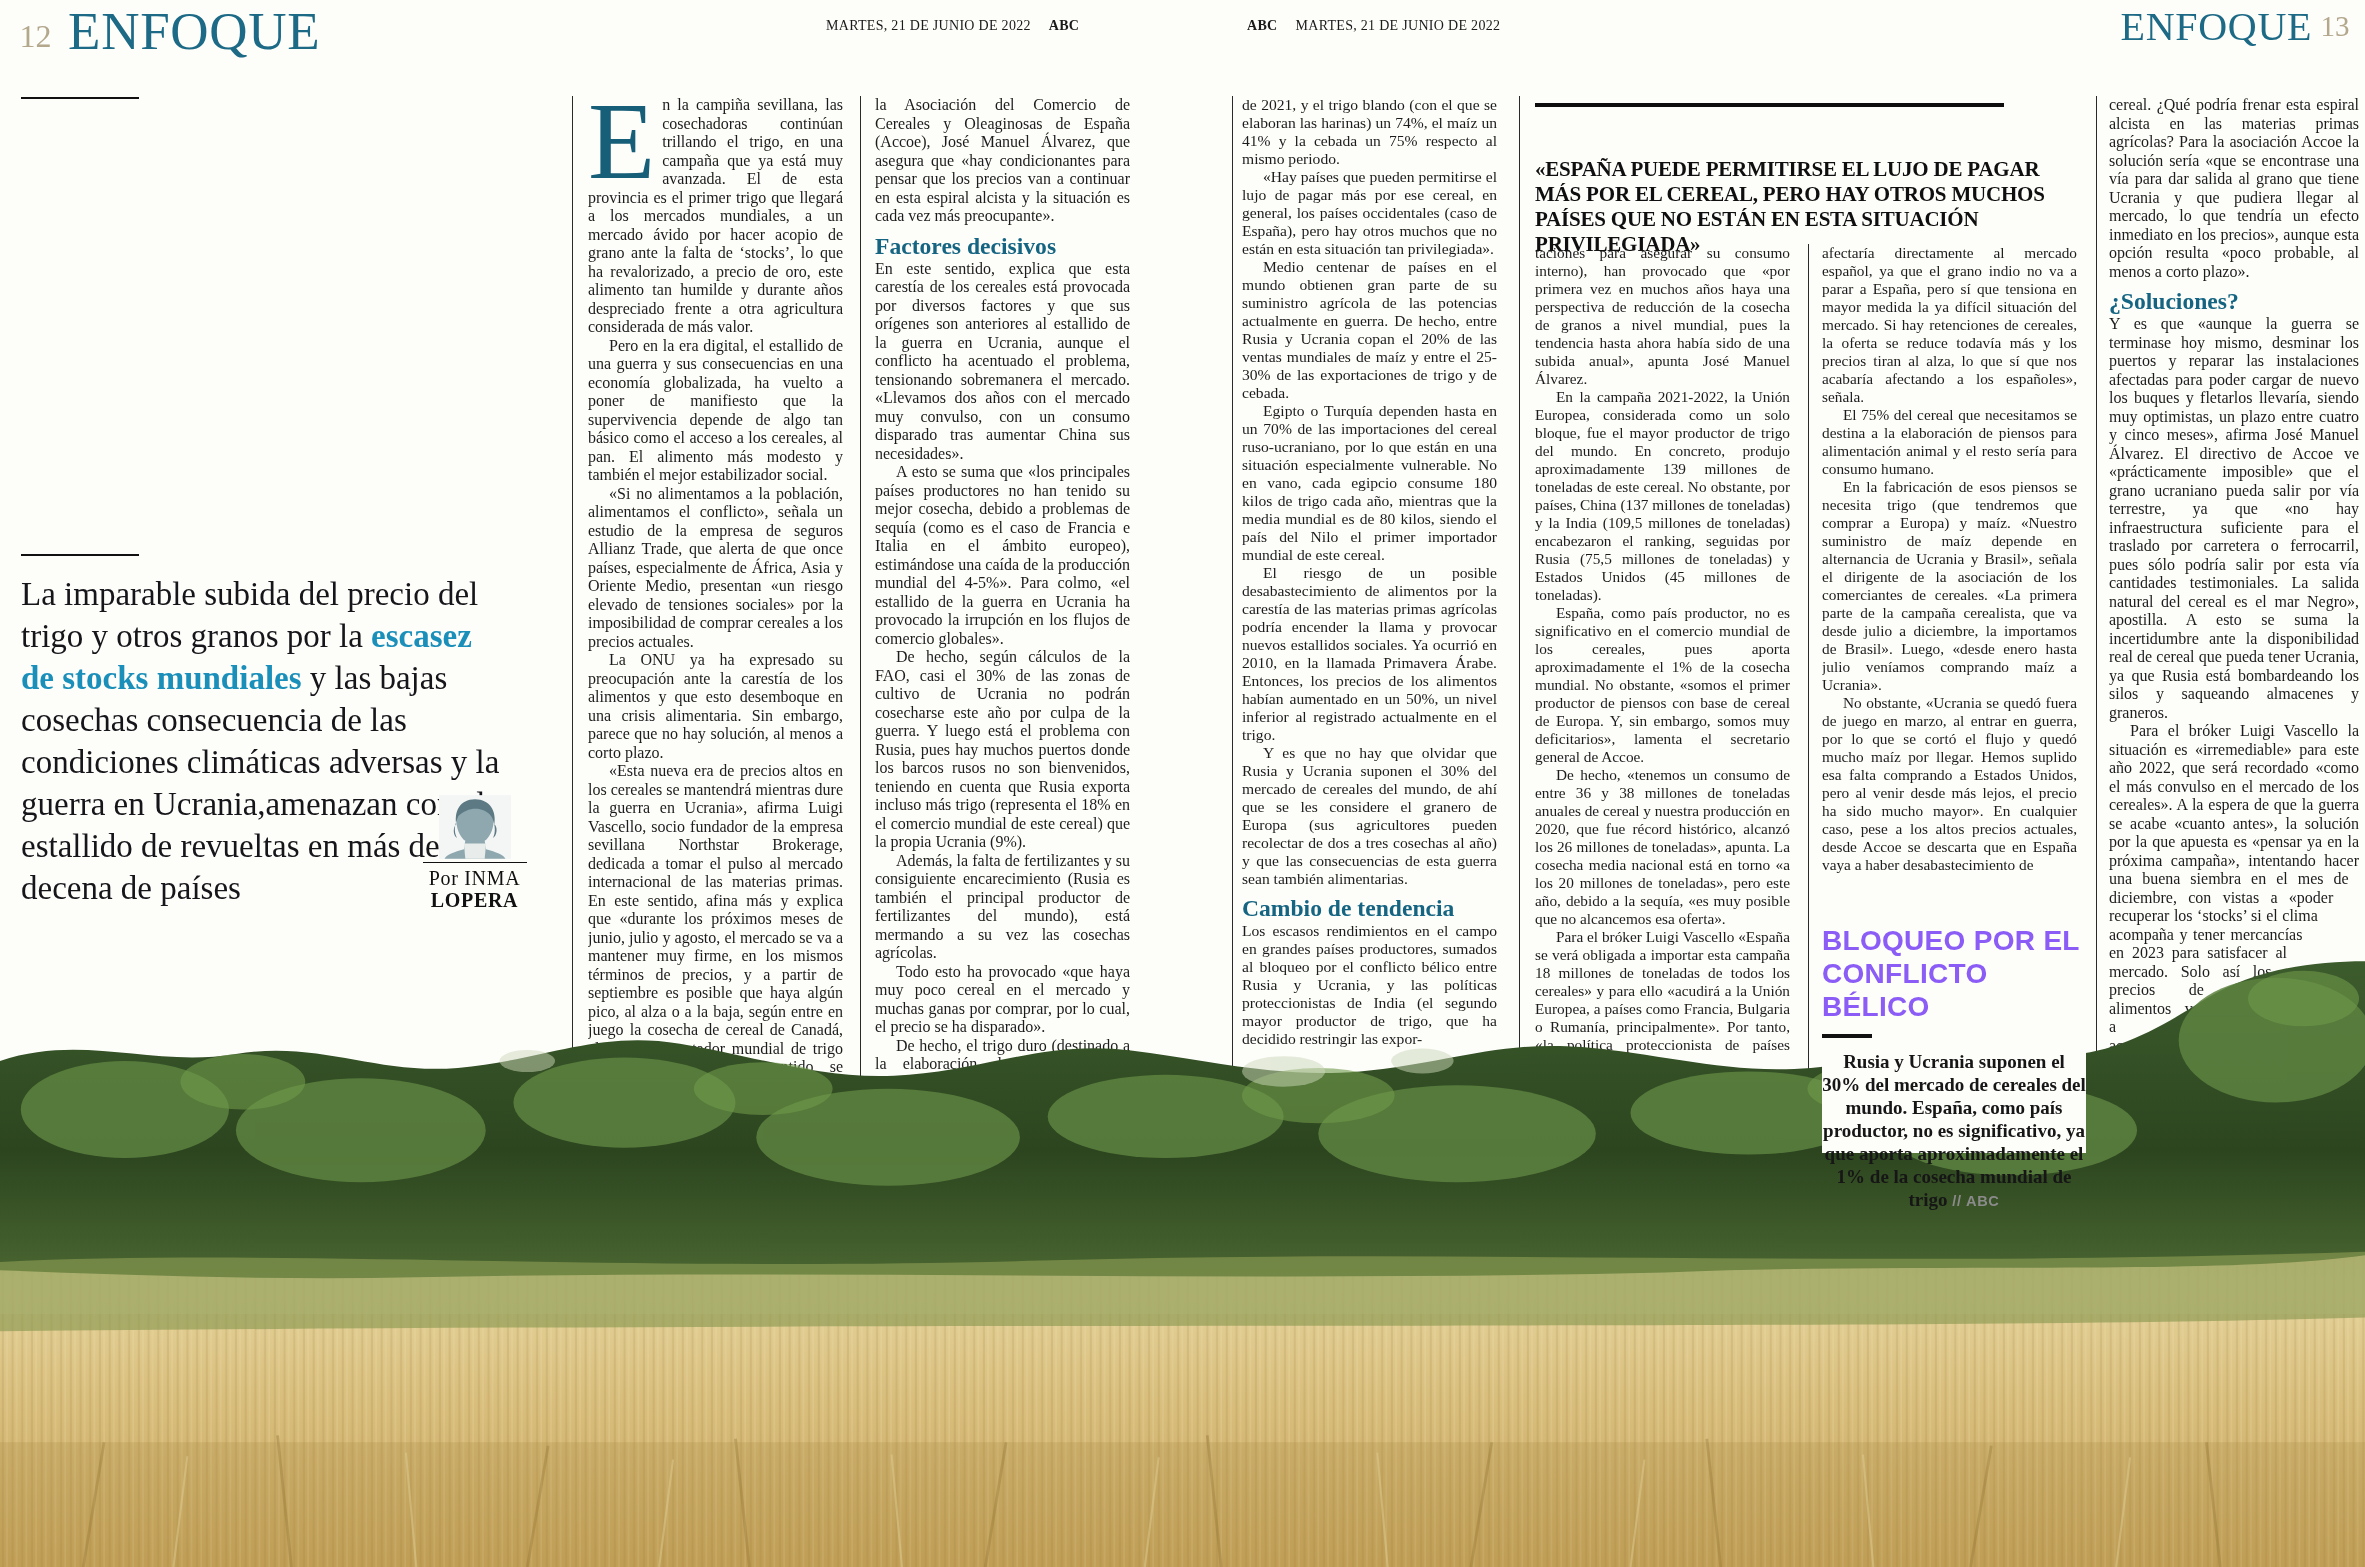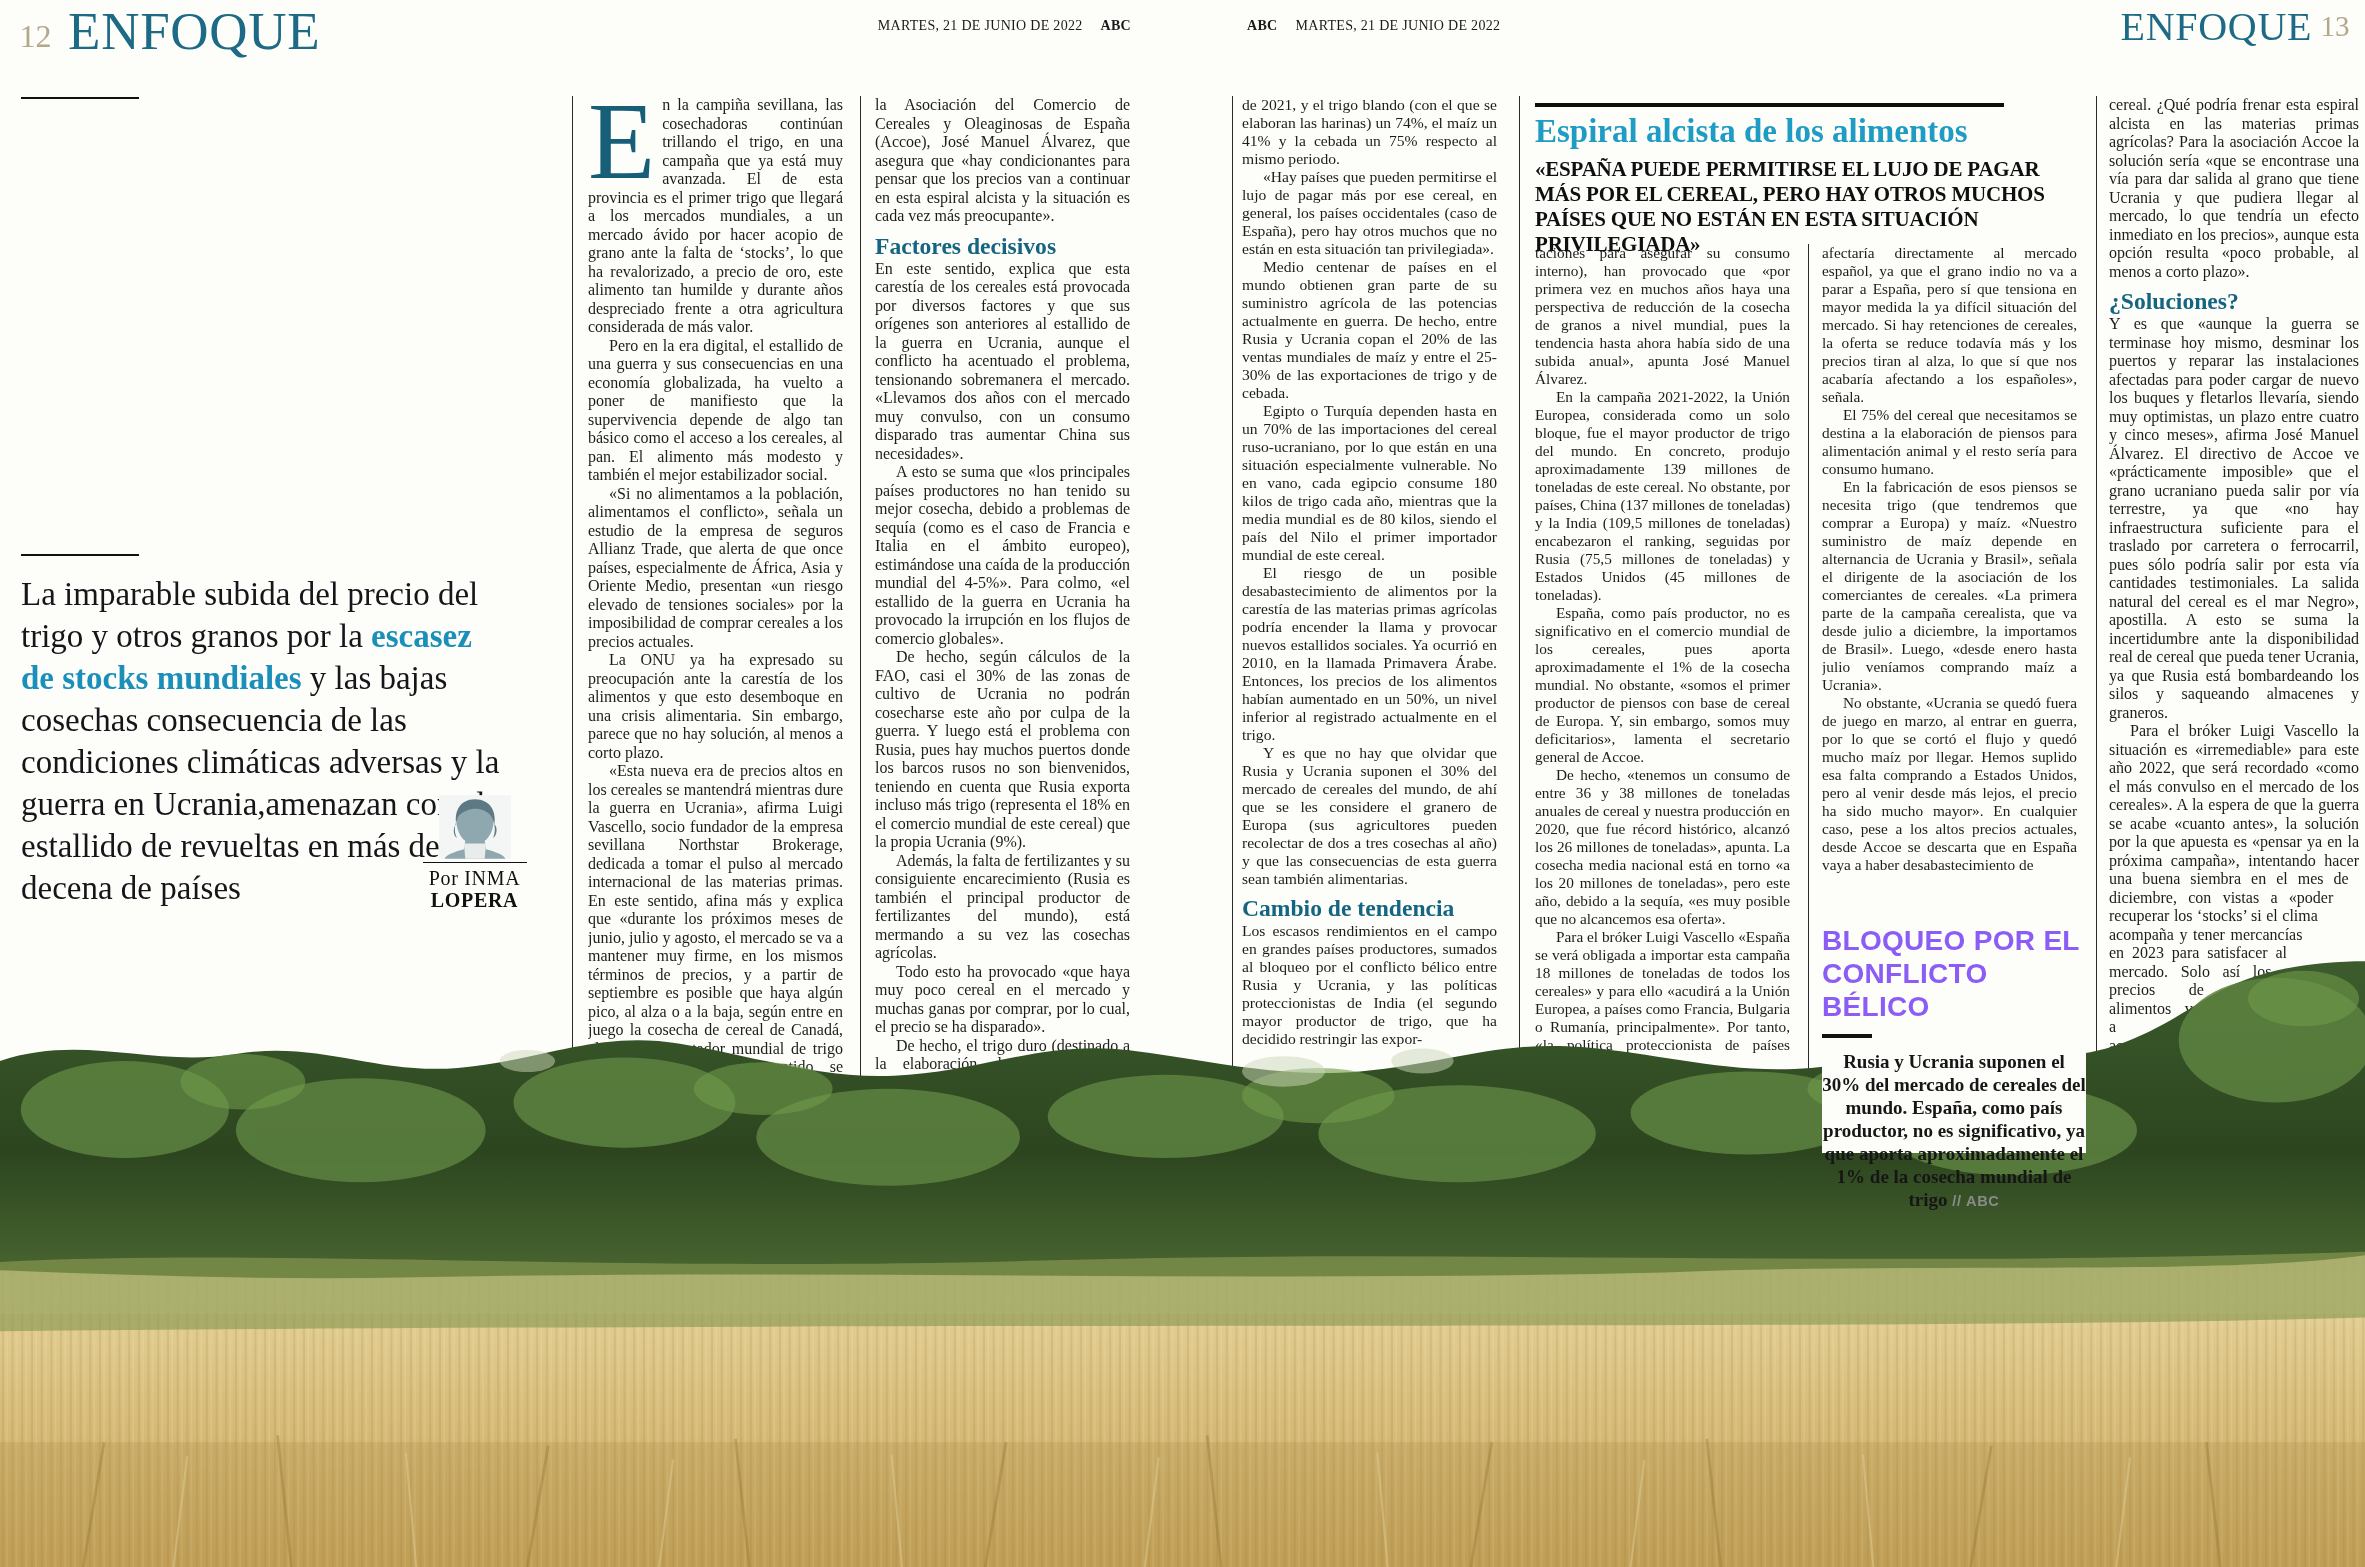--- a/index.html
+++ b/index.html
@@ -6,21 +6,21 @@
   #spread{position:relative;width:2366px;height:1568px;background:#fdfdfa;overflow:hidden;
           font-family:"Liberation Serif",serif;color:#1c1c1c;}
   
   .pgnum{color:#b3a88c;font-family:"Liberation Serif",serif;}
   .section-logo{color:#1d6a86;font-family:"Liberation Serif",serif;letter-spacing:0.7px;}
   .dateline{font-size:14px;letter-spacing:0.3px;color:#1a1a1a;font-family:"Liberation Serif",serif;}
   .dateline b{margin-left:18px;}
   #hdr-left{position:absolute;left:19.4px;top:7px;display:flex;align-items:center;gap:7px;}
   #hdr-left .pgnum{font-size:32px;line-height:32px;margin-top:9.7px;}
   #hdr-left .section-logo{font-size:53px;line-height:49px;margin-left:9.7px;}
-  #date-left{position:absolute;left:826px;top:18px;width:305px;text-align:right;}
+  #date-left{position:absolute;left:826px;top:18px;width:305px;text-align:left;}
   #date-right{position:absolute;left:1247px;top:18px;}
   #date-right b{margin-left:0;margin-right:18px;}
   #hdr-right{position:absolute;right:16.6px;top:8.3px;display:flex;align-items:flex-start;}
   #hdr-right .section-logo{font-size:40px;line-height:37px;}
   #hdr-right .pgnum{font-size:29px;line-height:29px;margin-left:8.3px;margin-top:4.2px;}
   
   .mini-rule{position:absolute;left:21px;width:118px;height:2.1px;background:#111;}
   #headline{position:absolute;left:21px;top:105px;width:555px;
             font-size:58px;line-height:73px;letter-spacing:-0.7px;color:#14141c;
             white-space:pre-line;font-weight:400;}
@@ -161,21 +161,20 @@
     </div>
   <div id="col6" class="col">
     <div class="tree-spacer"></div>
   <p>cereal. ¿Qué podría frenar esta espiral alcista en las materias primas agrícolas? Para la asociación Accoe la solución sería «que se encontrase una vía para dar salida al grano que tiene Ucrania y que pudiera llegar al mercado, lo que tendría un efecto inmediato en los precios», aunque esta opción resulta «poco probable, al menos a corto plazo».</p>
       <h3>¿Soluciones?</h3>
       <p>Y es que «aunque la guerra se terminase hoy mismo, desminar los puertos y reparar las instalaciones afectadas para poder cargar de nuevo los buques y fletarlos llevaría, siendo muy optimistas, un plazo entre cuatro y cinco meses», afirma José Manuel Álvarez. El directivo de Accoe ve «prácticamente imposible» que el grano ucraniano pueda salir por vía terrestre, ya que «no hay infraestructura suficiente para el traslado por carretera o ferrocarril, pues sólo podría salir por esta vía cantidades testimoniales. La salida natural del cereal es el mar Negro», apostilla. A esto se suma la incertidumbre ante la disponibilidad real de cereal que pueda tener Ucrania, ya que Rusia está bombardeando los silos y saqueando almacenes y graneros.</p>
       <p class="ind">Para el bróker Luigi Vascello la situación es «irremediable» para este año 2022, que será recordado «como el más convulso en el mercado de los cereales». A la espera de que la guerra se acabe «cuanto antes», la solución por la que apuesta es «pensar ya en la próxima campaña», intentando hacer una buena siembra en el mes de diciembre, con vistas a «poder recuperar los ‘stocks’ si el clima acompaña y tener mercancías en 2023 para satisfacer al mercado. Solo así los precios de los alimentos volverán a niveles aceptables, tanto para el agricultor como para el consumidor».</p>
     </div>
 
   <div id="espiral-rule"></div>
-  <div id="espiral-kicker">Espiral alcista de los alimentos</div>
   <div id="espiral-quote">«ESPAÑA PUEDE PERMITIRSE EL LUJO DE PAGAR MÁS POR EL CEREAL, PERO HAY OTROS MUCHOS PAÍSES QUE NO ESTÁN EN ESTA SITUACIÓN PRIVILEGIADA»</div>
 
   <div id="bloqueo">
     <div class="bq-head">BLOQUEO POR EL
 CONFLICTO BÉLICO</div>
     <div class="bq-rule"></div>
     <div class="bq-text">
       <span>Rusia y Ucrania suponen el 30% del mercado de cereales del mundo. España, como país productor, no es significativo, ya que aporta aproximadamente el 1% de la cosecha mundial de trigo </span><span class="bq-credit">// ABC</span>
     </div>
   </div>

